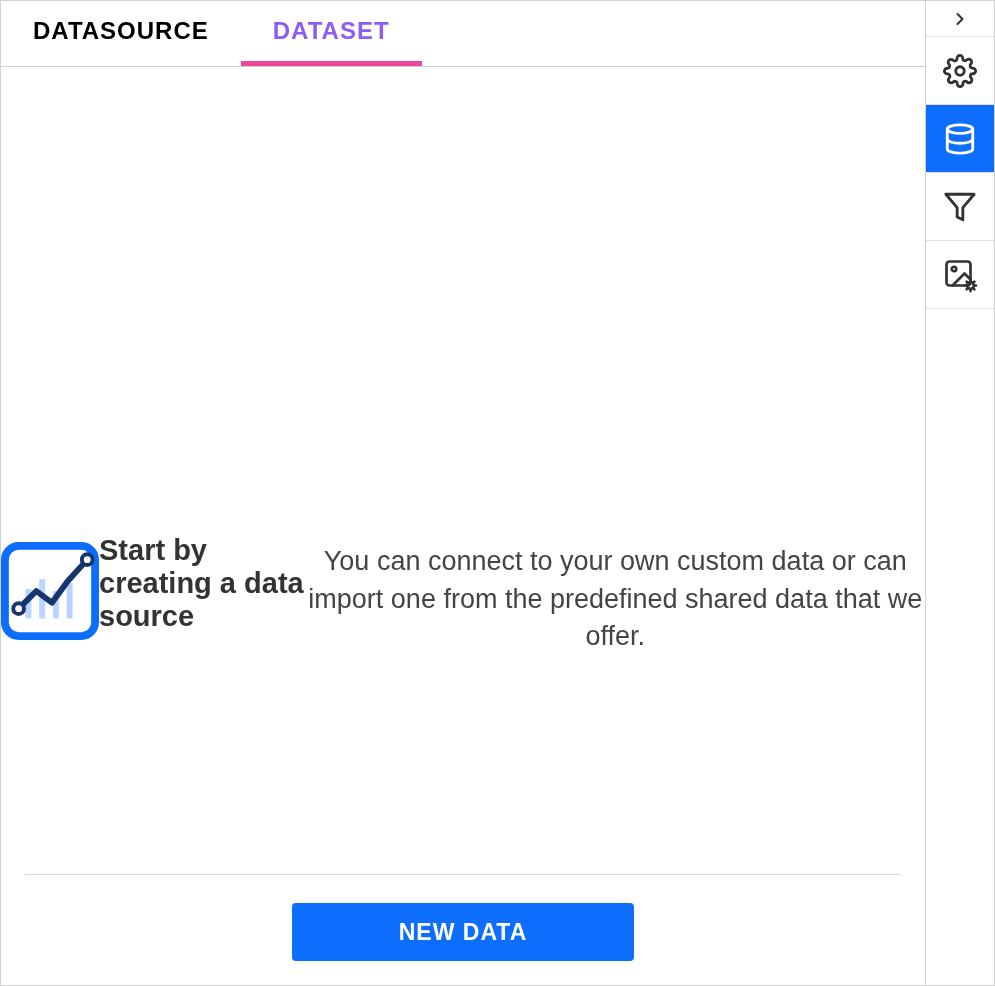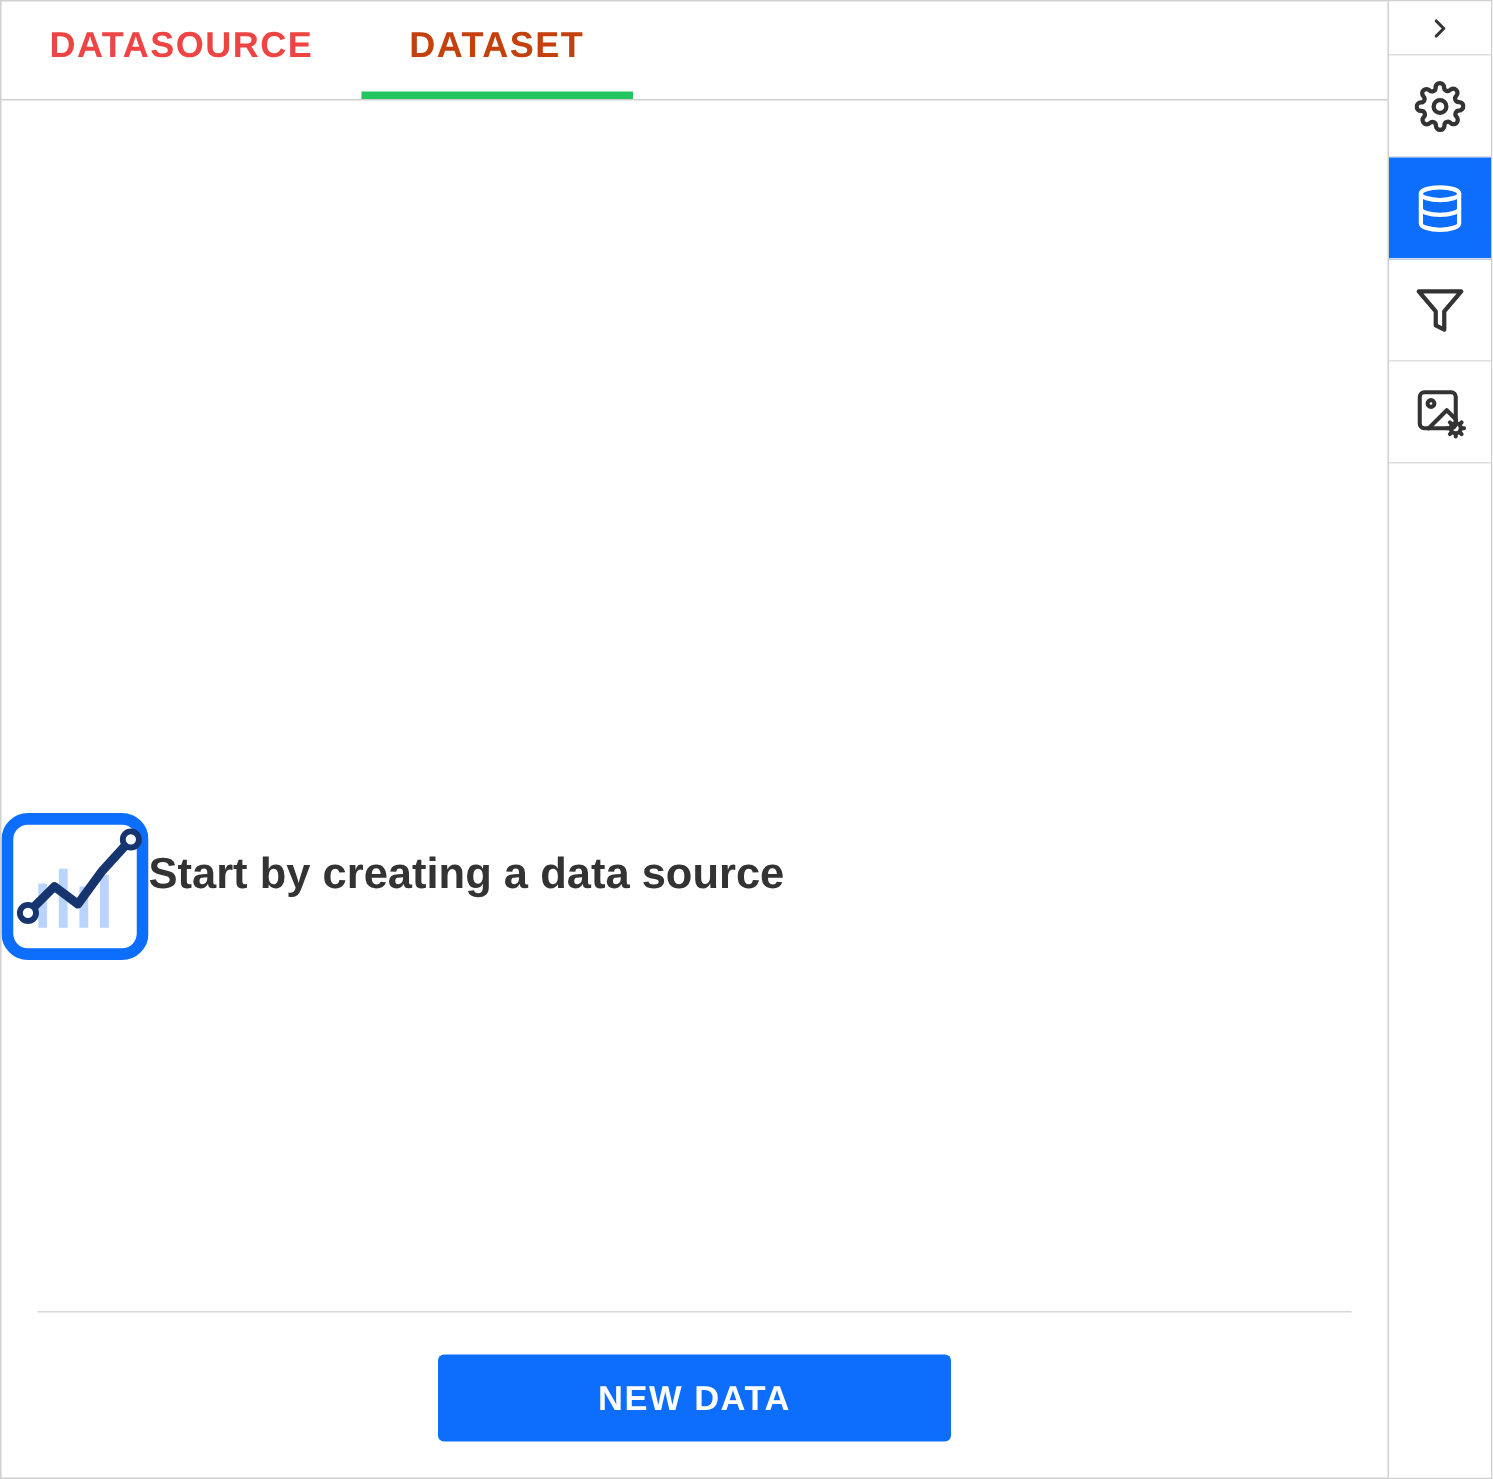--- a/index.html
+++ b/index.html
@@ -22,27 +22,27 @@
     height: 66px;
     border-bottom: 1px solid #d0d0d0;
   }
   .tab {
     padding: 0 32px;
     font-size: 24px;
     font-weight: 600;
     letter-spacing: 1px;
     display: flex;
     align-items: center;
-    color: #ef4444;
+    color: #000000;
     cursor: pointer;
     border-bottom: 5px solid transparent;
   }
   .tab.active {
-    color: #c2410c;
-    border-bottom: 5px solid #22c55e;
+    color: #8b5cf6;
+    border-bottom: 5px solid #ec4899;
   }
   
   .content {
     flex: 1;
     display: flex;
     flex-direction: row;
     align-items: center;
     padding-top: 258px;
   }
   .illustration {
@@ -130,20 +130,21 @@
           <line x1="28" y1="48" x2="28" y2="78" stroke="#b9d4ff" stroke-width="6"></line>
           <line x1="42" y1="38" x2="42" y2="78" stroke="#b9d4ff" stroke-width="6"></line>
           <line x1="56" y1="50" x2="56" y2="78" stroke="#b9d4ff" stroke-width="6"></line>
           <line x1="70" y1="42" x2="70" y2="78" stroke="#b9d4ff" stroke-width="6"></line>
           <polyline points="18,68 36,50 52,62 68,40 88,18" fill="none" stroke="#16356e" stroke-width="6" stroke-linejoin="round" stroke-linecap="round"></polyline>
           <circle cx="18" cy="68" r="5.5" fill="#fff" stroke="#16356e" stroke-width="4"></circle>
           <circle cx="88" cy="18" r="5.5" fill="#fff" stroke="#16356e" stroke-width="4"></circle>
         </svg>
       </div>
       <div class="heading">Start by creating a data source</div>
+      <div class="description">You can connect to your own custom data or can import one from the predefined shared data that we offer.</div>
     </div>
 
     <div class="footer">
       <button class="btn">NEW DATA</button>
     </div>
 
   </div>
 
   <div class="sidebar">
     <div class="side-item collapse-item">

